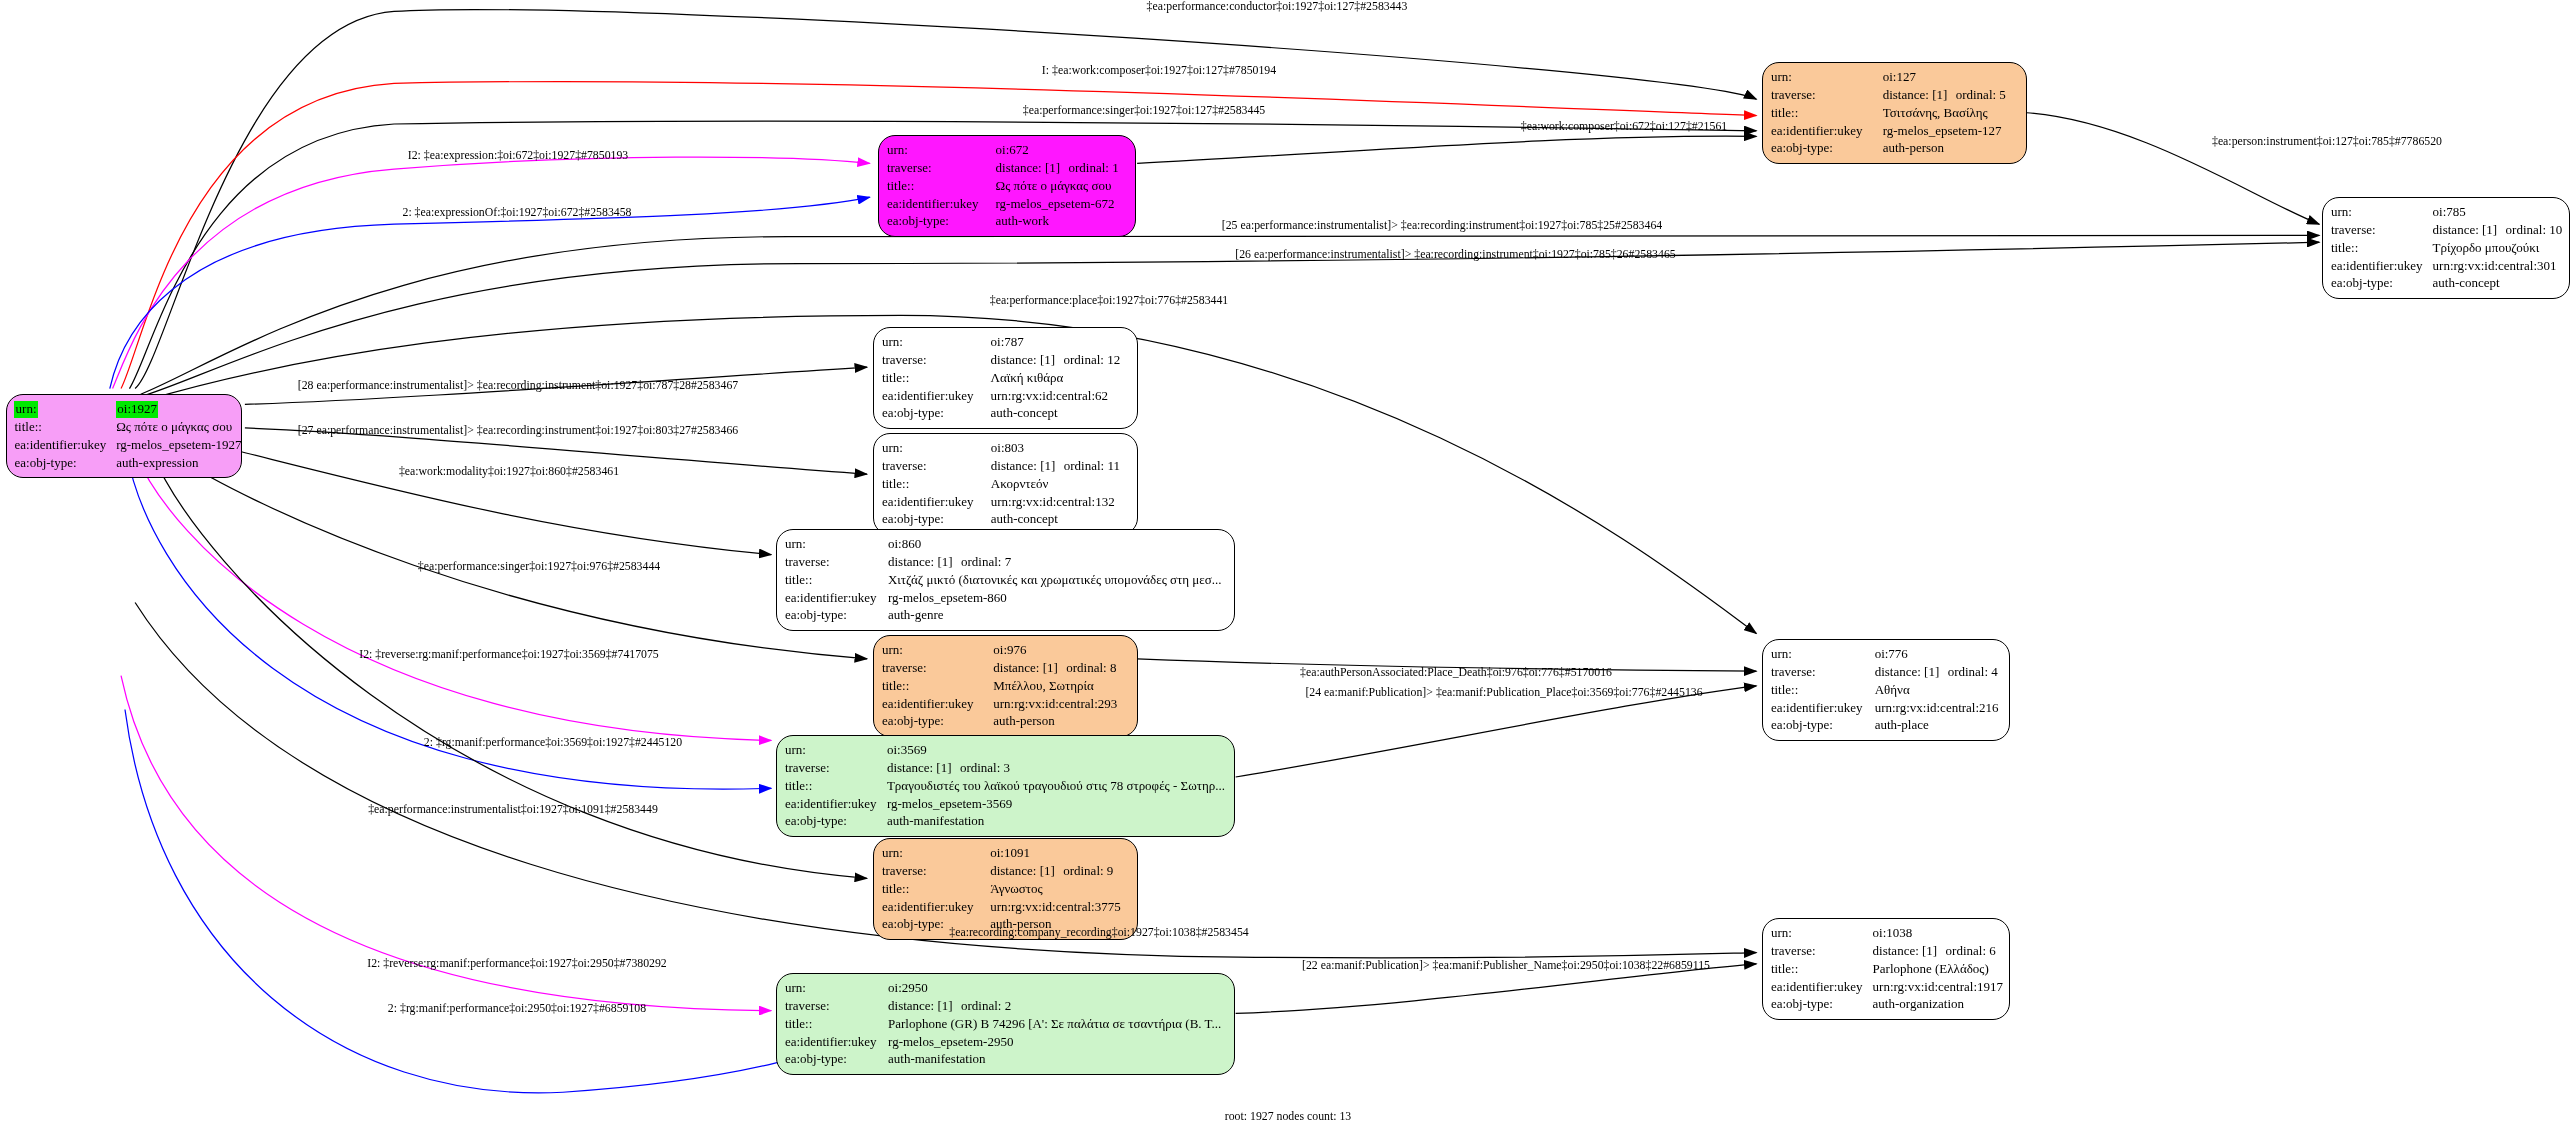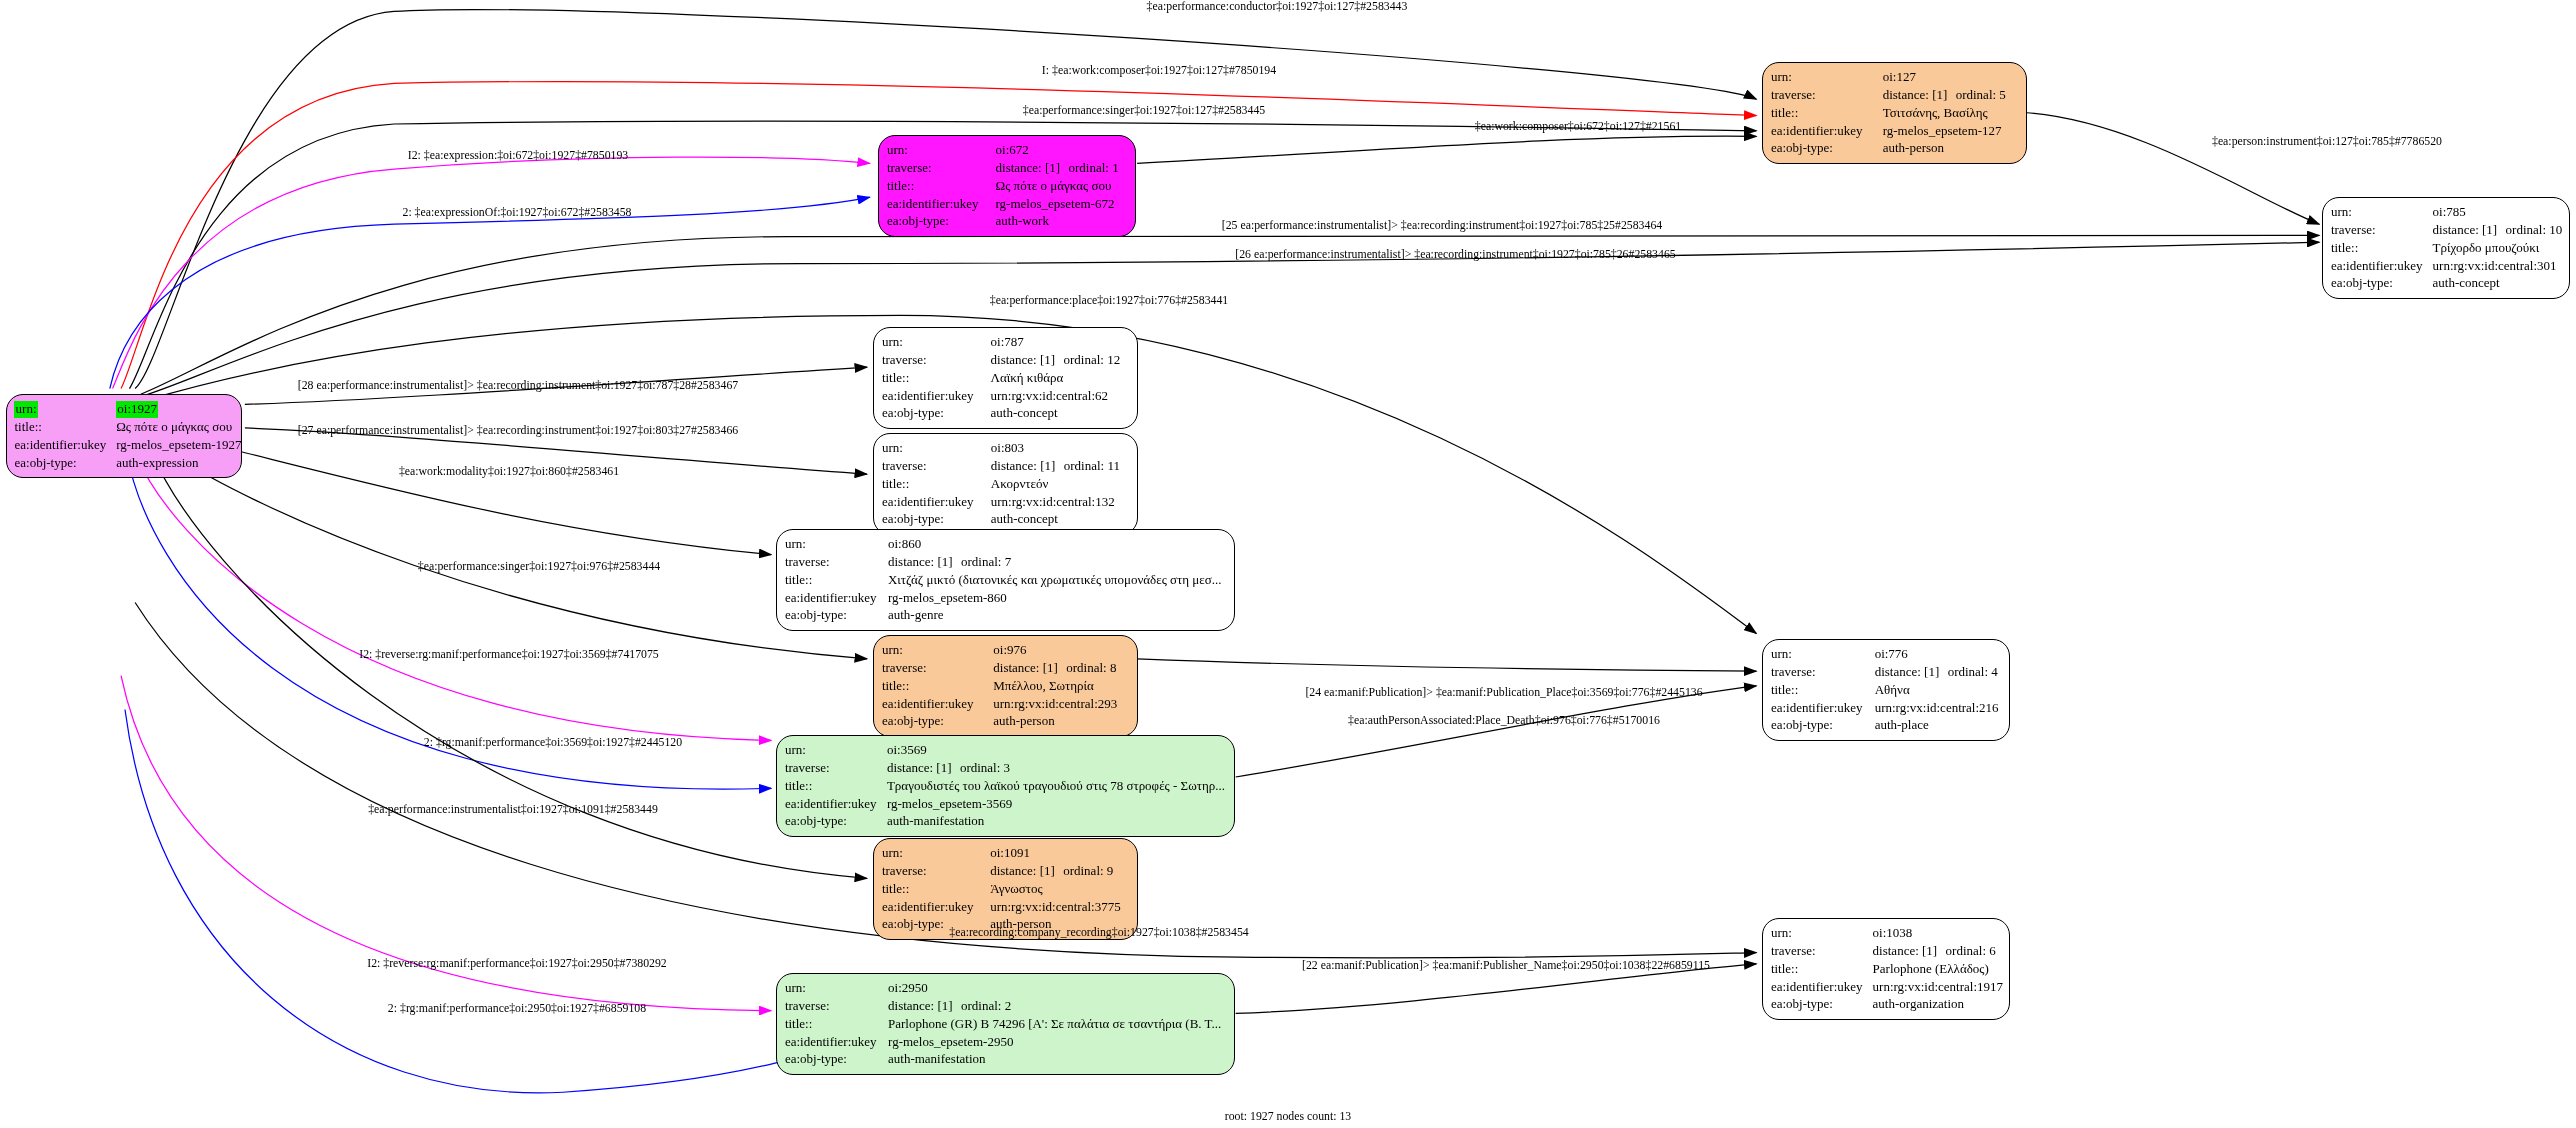--- a/index.html
+++ b/index.html
@@ -405,35 +405,35 @@
               <td class="v">auth-organization</td>
             </tr>
           </tbody>
         </table>
       </div>
     </div>
   <div id="label-layer">
       <div class="elabel" style="left: 1277px; top: 7.3px;">‡ea:performance:conductor‡oi:1927‡oi:127‡#2583443</div>
       <div class="elabel" style="left: 1159px; top: 71px;">I: ‡ea:work:composer‡oi:1927‡oi:127‡#7850194</div>
       <div class="elabel" style="left: 1144px; top: 111px;">‡ea:performance:singer‡oi:1927‡oi:127‡#2583445</div>
-      <div class="elabel" style="left: 1578px; top: 127px;">‡ea:work:composer‡oi:672‡oi:127‡#21561</div>
+      <div class="elabel" style="left: 1624px; top: 127px;">‡ea:work:composer‡oi:672‡oi:127‡#21561</div>
       <div class="elabel" style="left: 2327px; top: 142px;">‡ea:person:instrument‡oi:127‡oi:785‡#7786520</div>
       <div class="elabel" style="left: 518px; top: 156px;">I2: ‡ea:expression:‡oi:672‡oi:1927‡#7850193</div>
       <div class="elabel" style="left: 517px; top: 213px;">2: ‡ea:expressionOf:‡oi:1927‡oi:672‡#2583458</div>
       <div class="elabel" style="left: 1442px; top: 226px;">[25 ea:performance:instrumentalist]&gt; ‡ea:recording:instrument‡oi:1927‡oi:785‡25#2583464</div>
       <div class="elabel" style="left: 1442px; top: 255px; padding-left: 27px;">[26 ea:performance:instrumentalist]&gt; ‡ea:recording:instrument‡oi:1927‡oi:785‡26#2583465</div>
       <div class="elabel" style="left: 1109px; top: 301px;">‡ea:performance:place‡oi:1927‡oi:776‡#2583441</div>
       <div class="elabel" style="left: 518px; top: 386px;">[28 ea:performance:instrumentalist]&gt; ‡ea:recording:instrument‡oi:1927‡oi:787‡28#2583467</div>
       <div class="elabel" style="left: 518px; top: 431px;">[27 ea:performance:instrumentalist]&gt; ‡ea:recording:instrument‡oi:1927‡oi:803‡27#2583466</div>
       <div class="elabel" style="left: 509px; top: 472px;">‡ea:work:modality‡oi:1927‡oi:860‡#2583461</div>
       <div class="elabel" style="left: 515px; top: 567px; margin-left: 24px;">‡ea:performance:singer‡oi:1927‡oi:976‡#2583444</div>
       <div class="elabel" style="left: 509px; top: 655px;">I2: ‡reverse:rg:manif:performance‡oi:1927‡oi:3569‡#7417075</div>
       <div class="elabel" style="left: 509px; top: 743px; margin-left: 44px;">2: ‡rg:manif:performance‡oi:3569‡oi:1927‡#2445120</div>
       <div class="elabel" style="left: 513px; top: 810px;">‡ea:performance:instrumentalist‡oi:1927‡oi:1091‡#2583449</div>
-      <div class="elabel" style="left: 1504px; top: 673px; margin-top: 48px;">‡ea:authPersonAssociated:Place_Death‡oi:976‡oi:776‡#5170016</div>
+      <div class="elabel" style="left: 1456px; top: 673px;">‡ea:authPersonAssociated:Place_Death‡oi:976‡oi:776‡#5170016</div>
       <div class="elabel" style="left: 1504px; top: 693px;">[24 ea:manif:Publication]&gt; ‡ea:manif:Publication_Place‡oi:3569‡oi:776‡#2445136</div>
       <div class="elabel" style="left: 1099px; top: 933px;">‡ea:recording:company_recording‡oi:1927‡oi:1038‡#2583454</div>
       <div class="elabel" style="left: 517px; top: 964px;">I2: ‡reverse:rg:manif:performance‡oi:1927‡oi:2950‡#7380292</div>
       <div class="elabel" style="left: 1506px; top: 966px;">[22 ea:manif:Publication]&gt; ‡ea:manif:Publisher_Name‡oi:2950‡oi:1038‡22#6859115</div>
       <div class="elabel" style="left: 517px; top: 1009px;">2: ‡rg:manif:performance‡oi:2950‡oi:1927‡#6859108</div>
       <div class="footer" style="left: 1288px; top: 1116px;">root: 1927 nodes count: 13</div>
     </div>
 
 </div>
 

